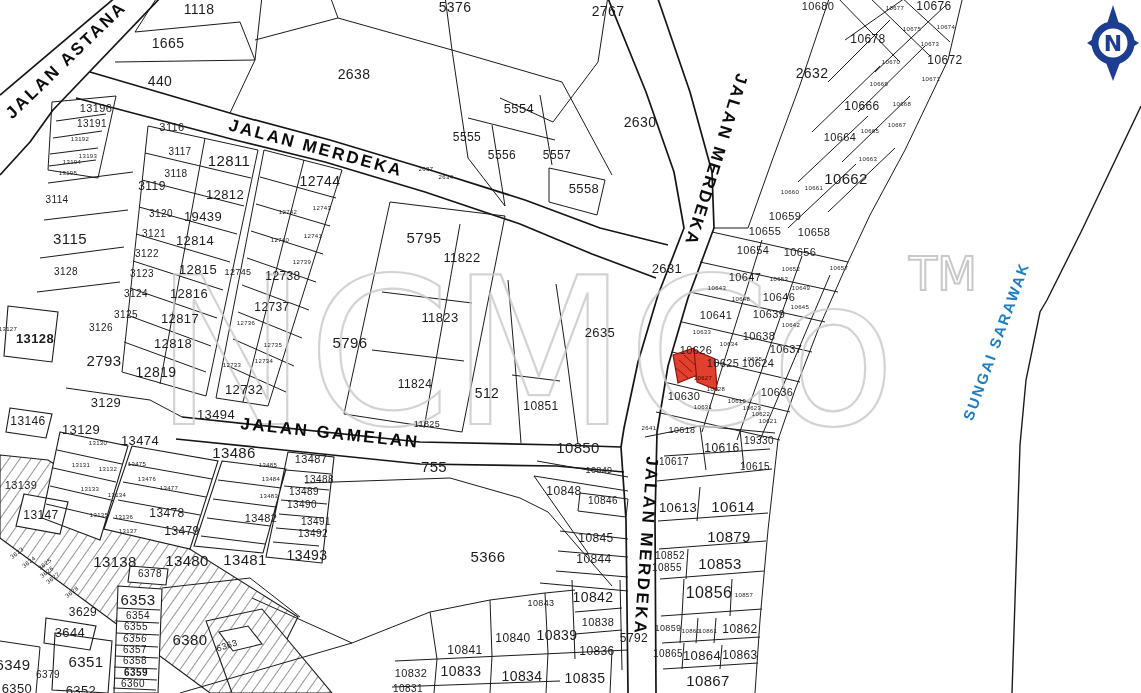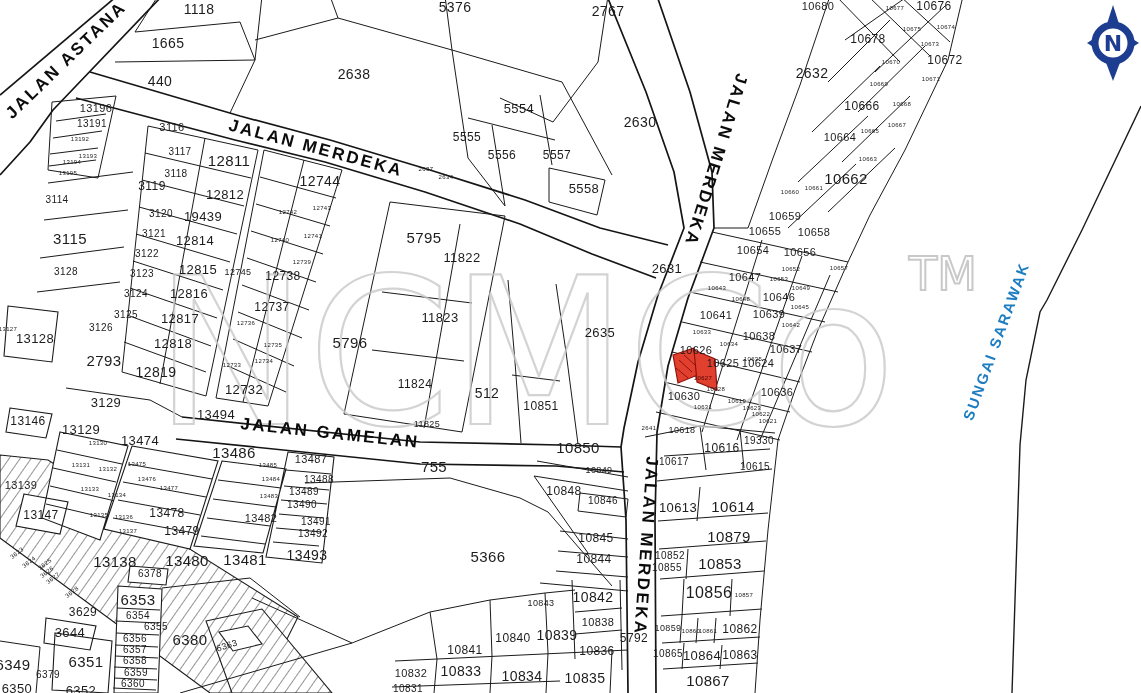--- a/index.html
+++ b/index.html
@@ -119,21 +119,21 @@
       <span class="lbl" style="left: 96px; top: 108px; font-size: 11px; transform: translate(-50%, -50%) rotate(0deg);">13196</span>
       <span class="lbl" style="left: 92px; top: 124px; font-size: 10px; transform: translate(-50%, -50%) rotate(0deg);">13191</span>
       <span class="lbl" style="left: 80px; top: 139px; font-size: 6px; transform: translate(-50%, -50%) rotate(0deg);">13192</span>
       <span class="lbl" style="left: 88px; top: 156px; font-size: 6px; transform: translate(-50%, -50%) rotate(0deg);">13193</span>
       <span class="lbl" style="left: 72px; top: 162px; font-size: 6px; transform: translate(-50%, -50%) rotate(0deg);">13194</span>
       <span class="lbl" style="left: 68px; top: 173px; font-size: 6px; transform: translate(-50%, -50%) rotate(0deg);">13195</span>
       <span class="lbl" style="left: 57px; top: 200px; font-size: 10px; transform: translate(-50%, -50%) rotate(0deg);">3114</span>
       <span class="lbl" style="left: 70px; top: 238px; font-size: 15px; transform: translate(-50%, -50%) rotate(0deg);">3115</span>
       <span class="lbl" style="left: 66px; top: 272px; font-size: 10px; transform: translate(-50%, -50%) rotate(0deg);">3128</span>
       <span class="lbl" style="left: 8px; top: 329px; font-size: 6px; transform: translate(-50%, -50%) rotate(0deg);">13127</span>
-      <span class="lbl" style="left: 35px; top: 338px; font-size: 13px; transform: translate(-50%, -50%) rotate(0deg);">13128</span>
+      <span class="lbl" style="left: 35px; top: 338px; font-size: 13px; transform: translate(-50%, -50%) rotate(0deg); font-weight: bold;">13128</span>
       <span class="lbl" style="left: 104px; top: 360px; font-size: 15px; transform: translate(-50%, -50%) rotate(0deg);">2793</span>
       <span class="lbl" style="left: 106px; top: 402px; font-size: 13px; transform: translate(-50%, -50%) rotate(0deg);">3129</span>
       <span class="lbl" style="left: 172px; top: 127px; font-size: 11px; transform: translate(-50%, -50%) rotate(0deg);">3116</span>
       <span class="lbl" style="left: 180px; top: 152px; font-size: 10px; transform: translate(-50%, -50%) rotate(0deg);">3117</span>
       <span class="lbl" style="left: 176px; top: 174px; font-size: 10px; transform: translate(-50%, -50%) rotate(0deg);">3118</span>
       <span class="lbl" style="left: 152px; top: 186px; font-size: 12px; transform: translate(-50%, -50%) rotate(0deg); text-align: right;">3119</span>
       <span class="lbl" style="left: 161px; top: 214px; font-size: 10px; transform: translate(-50%, -50%) rotate(0deg);">3120</span>
       <span class="lbl" style="left: 154px; top: 234px; font-size: 10px; transform: translate(-50%, -50%) rotate(0deg);">3121</span>
       <span class="lbl" style="left: 147px; top: 254px; font-size: 10px; transform: translate(-50%, -50%) rotate(0deg);">3122</span>
       <span class="lbl" style="left: 142px; top: 274px; font-size: 10px; transform: translate(-50%, -50%) rotate(0deg);">3123</span>
@@ -312,25 +312,25 @@
       <span class="lbl" style="left: 319px; top: 480px; font-size: 10px; transform: translate(-50%, -50%) rotate(0deg);">13488</span>
       <span class="lbl" style="left: 304px; top: 492px; font-size: 10px; transform: translate(-50%, -50%) rotate(0deg);">13489</span>
       <span class="lbl" style="left: 302px; top: 505px; font-size: 10px; transform: translate(-50%, -50%) rotate(0deg);">13490</span>
       <span class="lbl" style="left: 316px; top: 522px; font-size: 10px; transform: translate(-50%, -50%) rotate(0deg);">13491</span>
       <span class="lbl" style="left: 313px; top: 534px; font-size: 10px; transform: translate(-50%, -50%) rotate(0deg);">13492</span>
       <span class="lbl" style="left: 307px; top: 555px; font-size: 14px; transform: translate(-50%, -50%) rotate(0deg);">13493</span>
       <span class="lbl" style="left: 115px; top: 561px; font-size: 15px; transform: translate(-50%, -50%) rotate(0deg);">13138</span>
       <span class="lbl" style="left: 150px; top: 574px; font-size: 10px; transform: translate(-50%, -50%) rotate(0deg);">6378</span>
       <span class="lbl" style="left: 138px; top: 599px; font-size: 15px; transform: translate(-50%, -50%) rotate(0deg);">6353</span>
       <span class="lbl" style="left: 138px; top: 616px; font-size: 10px; transform: translate(-50%, -50%) rotate(0deg);">6354</span>
-      <span class="lbl" style="left: 136px; top: 627px; font-size: 10px; transform: translate(-50%, -50%) rotate(0deg); margin-left: 20px;">6355</span>
-      <span class="lbl" style="left: 135px; top: 639px; font-size: 10px; transform: translate(-50%, -50%) rotate(0deg);">6356</span>
+      <span class="lbl" style="left: 136px; top: 627px; font-size: 10px; transform: translate(-50%, -50%) rotate(0deg);">6355</span>
+      <span class="lbl" style="left: 135px; top: 639px; font-size: 10px; transform: translate(-50%, -50%) rotate(0deg); font-style: italic;">6356</span>
       <span class="lbl" style="left: 135px; top: 650px; font-size: 10px; transform: translate(-50%, -50%) rotate(0deg);">6357</span>
       <span class="lbl" style="left: 135px; top: 661px; font-size: 10px; transform: translate(-50%, -50%) rotate(0deg);">6358</span>
-      <span class="lbl" style="left: 136px; top: 673px; font-size: 10px; transform: translate(-50%, -50%) rotate(0deg);">6359</span>
+      <span class="lbl" style="left: 136px; top: 673px; font-size: 10px; transform: translate(-50%, -50%) rotate(0deg); font-weight: bold;">6359</span>
       <span class="lbl" style="left: 133px; top: 684px; font-size: 10px; transform: translate(-50%, -50%) rotate(0deg);">6360</span>
       <span class="lbl" style="left: 190px; top: 639px; font-size: 15px; transform: translate(-50%, -50%) rotate(0deg);">6380</span>
       <span class="lbl" style="left: 227px; top: 646px; font-size: 9px; transform: translate(-50%, -50%) rotate(-18deg);">6363</span>
       <span class="lbl" style="left: 86px; top: 661px; font-size: 15px; transform: translate(-50%, -50%) rotate(0deg);">6351</span>
       <span class="lbl" style="left: 13px; top: 664px; font-size: 15px; transform: translate(-50%, -50%) rotate(0deg);">6349</span>
       <span class="lbl" style="left: 48px; top: 675px; font-size: 10px; transform: translate(-50%, -50%) rotate(0deg);">6379</span>
       <span class="lbl" style="left: 17px; top: 688px; font-size: 13px; transform: translate(-50%, -50%) rotate(0deg);">6350</span>
       <span class="lbl" style="left: 81px; top: 690px; font-size: 13px; transform: translate(-50%, -50%) rotate(0deg);">6352</span>
       <span class="lbl" style="left: 70px; top: 632px; font-size: 13px; transform: translate(-50%, -50%) rotate(0deg);">3644</span>
       <span class="lbl" style="left: 83px; top: 612px; font-size: 12px; transform: translate(-50%, -50%) rotate(0deg);">3629</span>

